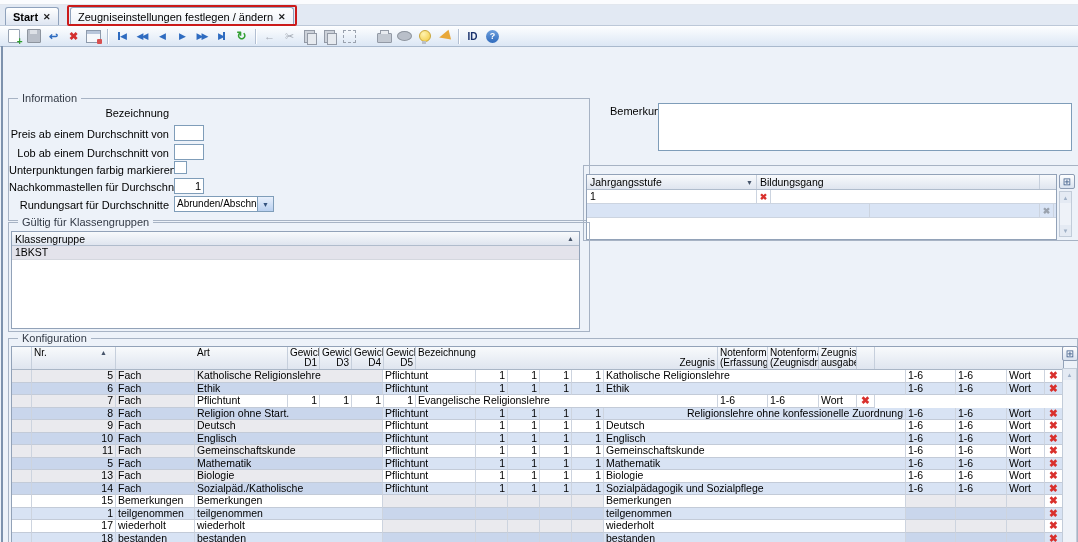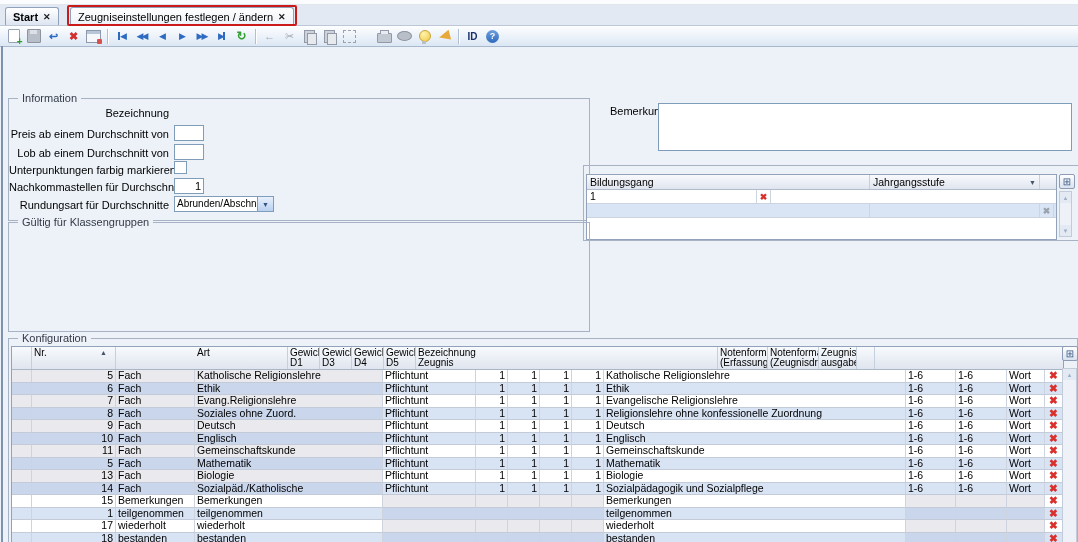--- a/index.html
+++ b/index.html
@@ -104,21 +104,21 @@
   #grp-klass{left:8px;top:176px;width:580px;height:108px;}
   #klass-table{left:2px;top:8px;width:567px;height:96px;}
   #klg-header{height:13px;}
   .klgrow{height:13px;background:#e3e3eb;border-bottom:1px solid #d4d7de;font-size:10.5px;line-height:12px;padding:0 3px;}
 
   
   #grp-kfg{left:8px;top:292px;width:1068px;height:250px;border-bottom:none;}
   #kfg-table{left:2px;top:7px;width:1051px;height:242px;border-bottom:none;}
   #kfg-header{display:flex;height:22px;background:linear-gradient(#f8fafc,#dfe5ef);border-bottom:1px solid #aab6c6;}
   .kh{box-sizing:border-box;border-right:1px solid #c6cfdc;padding:1px 2px;font-size:10px;line-height:10px;
-      white-space:nowrap;overflow:hidden;}
+      white-space:nowrap;overflow:hidden;text-align:right;}
   .kh .l1{display:flex;align-items:center;}
   .krow{display:flex;height:12.5px;}
   .kc{box-sizing:border-box;border-right:1px solid #cdd4df;border-bottom:1px solid #c3cbd8;padding:0 2px;
       font-size:10.5px;line-height:11.5px;white-space:nowrap;overflow:hidden;background:#fff;}
   .krow.blue .kc{background:#d8e3f4;}
   .kc.ro{background:#eaeaee;}
   .krow.blue .kc.ro{background:#c9d6ec;}
   .kc.delx{display:flex;align-items:center;justify-content:center;}
   #kfg-custom{left:1053px;top:7px;width:16px;height:15px;}
   #kfg-scroll{left:1053px;top:29px;width:15px;height:213px;}
@@ -244,26 +244,26 @@
         <span class="cbtn">▼</span>
       </div>
     </div>
 
     <span class="flabel" id="lb-bem">Bemerkung</span>
     <textarea id="ta-bem" style=""></textarea>
 
     <div class="group" id="grp-komb">
       <div class="tablebox" id="komb-table">
         <div class="thead" id="kmb-header">
-          <span class="th" style="width:283px">
-              <span>Bildungsgang</span>
-            </span>
           <span class="th" style="width:170px">
               <span>Jahrgangsstufe</span>
               <span class="arr">▼</span>
+            </span>
+          <span class="th" style="width:283px">
+              <span>Bildungsgang</span>
             </span>
           <span class="th" style="width:14px;border-right:none"></span>
         </div>
         <div id="kmb-rows">
             <div class="trow" style="height: 13px;">
               <div class="td" style="width: 170px;">1</div>
               <div class="td delx" style="width: 14px;">✖</div>
             </div>
             <div class="trow blue" style="height: 13px;">
               <div class="td" style="width: 283px;"></div>
@@ -274,20 +274,31 @@
       </div>
       <span class="custbtn" id="komb-custom">⊞</span>
       <div class="vscroll" id="komb-scroll">
         <span class="sarr">▲</span>
         <span class="sarr dn">▼</span>
       </div>
     </div>
 
     <div class="group" id="grp-klass">
       <span class="glabel">Gültig für Klassengruppen</span>
+      <div class="tablebox" id="klass-table">
+        <div class="thead" id="klg-header">
+          <span class="th" style="width:565px;border-right:none">
+              <span>Klassengruppe</span>
+              <span class="arr">▲</span>
+            </span>
+        </div>
+        <div id="klg-rows">
+            <div class="klgrow">1BKST</div>
+          </div>
+      </div>
     </div>
 
     <div class="group" id="grp-kfg">
       <span class="glabel">Konfiguration</span>
       <div class="tablebox" id="kfg-table">
         <div id="kfg-header">
             <div class="kh" style="width: 20px;"></div>
             <div class="kh" style="width: 84px;">
               <div class="l1">
                 <span>Nr.</span>
@@ -387,43 +398,42 @@
               <div class="kc" style="width: 302px;">Ethik</div>
               <div class="kc" style="width: 50px;">1-6</div>
               <div class="kc" style="width: 51px;">1-6</div>
               <div class="kc" style="width: 38px;">Wort</div>
               <div class="kc delx" style="width: 18px;">✖</div>
             </div>
             <div class="krow">
               <div class="kc ro" style="width: 20px;"></div>
               <div class="kc ro" style="width: 84px; text-align: right;">7</div>
               <div class="kc ro" style="width: 79px;">Fach</div>
-              <div class="kc ro" style="width: 188px;">Evang.Religionslehre</div>
               <div class="kc" style="width: 93px;">Pflichtunt</div>
               <div class="kc" style="width: 32px; text-align: right;">1</div>
               <div class="kc" style="width: 32px; text-align: right;">1</div>
               <div class="kc" style="width: 32px; text-align: right;">1</div>
               <div class="kc" style="width: 32px; text-align: right;">1</div>
               <div class="kc" style="width: 302px;">Evangelische Religionslehre</div>
               <div class="kc" style="width: 50px;">1-6</div>
               <div class="kc" style="width: 51px;">1-6</div>
               <div class="kc" style="width: 38px;">Wort</div>
               <div class="kc delx" style="width: 18px;">✖</div>
             </div>
             <div class="krow blue">
               <div class="kc ro" style="width: 20px;"></div>
               <div class="kc ro" style="width: 84px; text-align: right;">8</div>
               <div class="kc ro" style="width: 79px;">Fach</div>
-              <div class="kc ro" style="width: 188px;">Soziales ohne Zuord.</div>
-              <div class="kc" style="width: 93px;">Pflichtunt</div>
-              <div class="kc" style="width: 32px; text-align: right;">1</div>
-              <div class="kc" style="width: 32px; text-align: right;">1</div>
-              <div class="kc" style="width: 32px; text-align: right;">1</div>
-              <div class="kc" style="width: 32px; text-align: right;">1</div>
-              <div class="kc" style="width: 302px;">Religionslehre ohne konfessionelle Zuordnung</div>
+              <div class="kc ro" style="width: 188px;">Religion ohne Start.</div>
+              <div class="kc" style="width: 93px;">Pflichtunt</div>
+              <div class="kc" style="width: 32px; text-align: right;">1</div>
+              <div class="kc" style="width: 32px; text-align: right;">1</div>
+              <div class="kc" style="width: 32px; text-align: right;">1</div>
+              <div class="kc" style="width: 32px; text-align: right;">1</div>
+              <div class="kc" style="width: 302px; text-align: right;">Religionslehre ohne konfessionelle Zuordnung</div>
               <div class="kc" style="width: 50px;">1-6</div>
               <div class="kc" style="width: 51px;">1-6</div>
               <div class="kc" style="width: 38px;">Wort</div>
               <div class="kc delx" style="width: 18px;">✖</div>
             </div>
             <div class="krow">
               <div class="kc ro" style="width: 20px;"></div>
               <div class="kc ro" style="width: 84px; text-align: right;">9</div>
               <div class="kc ro" style="width: 79px;">Fach</div>
               <div class="kc ro" style="width: 188px;">Deutsch</div>

